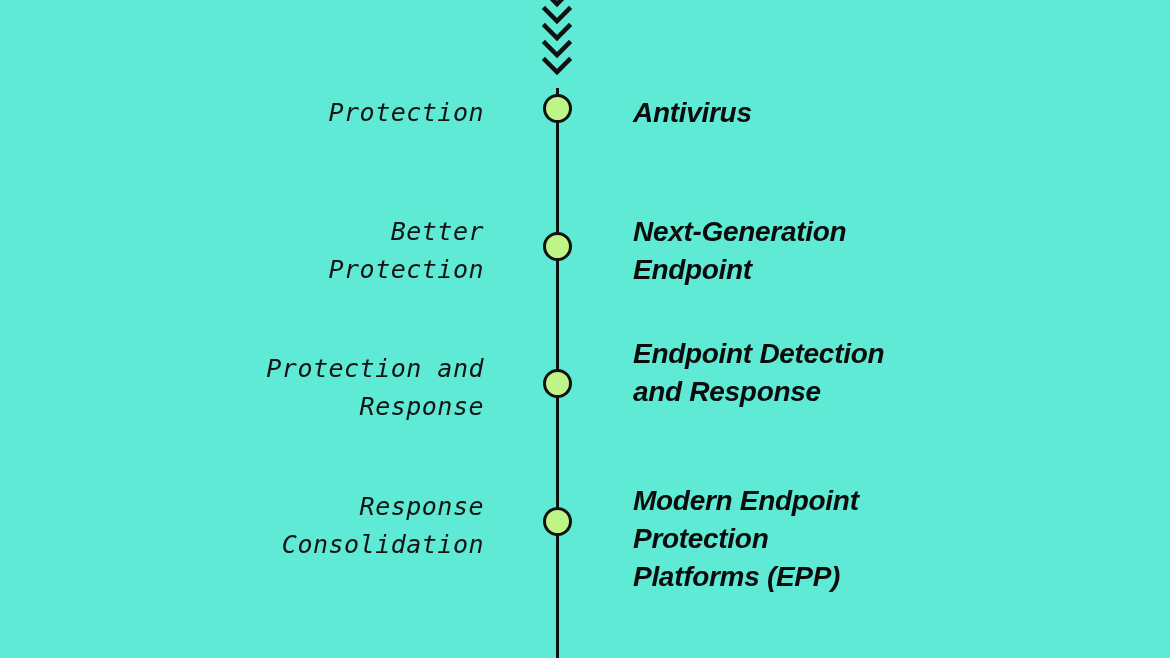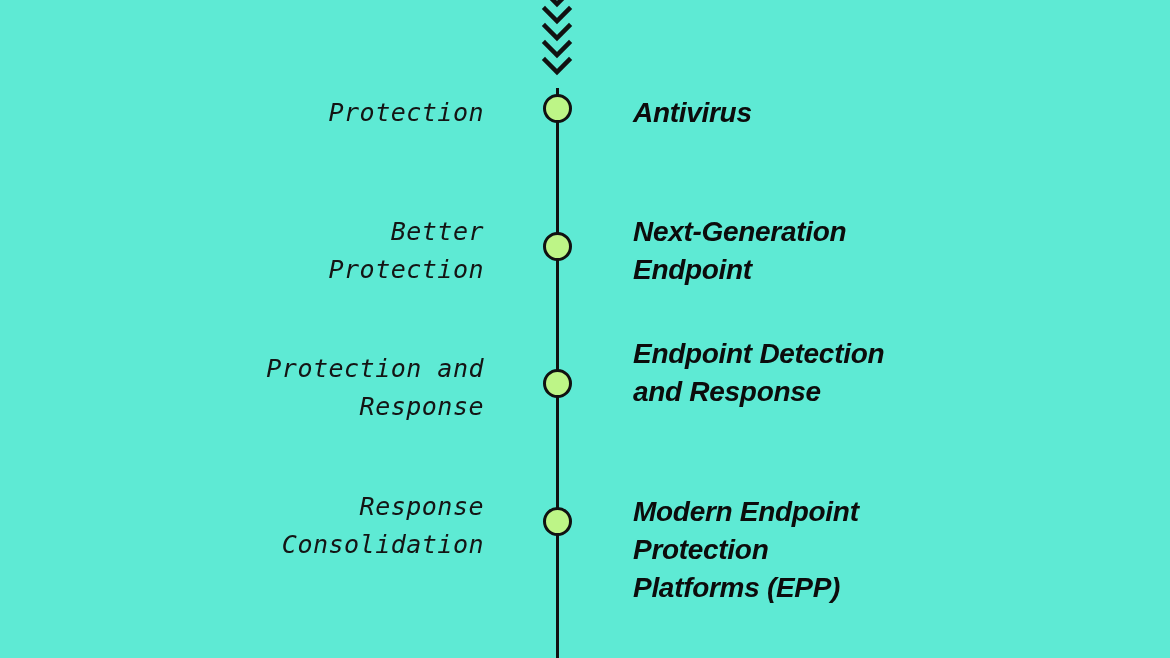--- a/index.html
+++ b/index.html
@@ -147,18 +147,18 @@
 Response</div>
     <div class="node-dot" style="left:543px; top:369px"></div>
     <div class="tech-name" style="top:335px">Endpoint Detection
 and Response</div>
   </div>
 
   <div class="row" style="top:0px">
     <div class="stage-label" style="top:488px">Response
 Consolidation</div>
     <div class="node-dot" style="left:543px; top:507px"></div>
-    <div class="tech-name" style="top:493px">Modern Endpoint
+    <div class="tech-name" style="top:482px">Modern Endpoint
 Protection
 Platforms (EPP)</div>
   </div>
 
 </div>
 
 </body></html>

